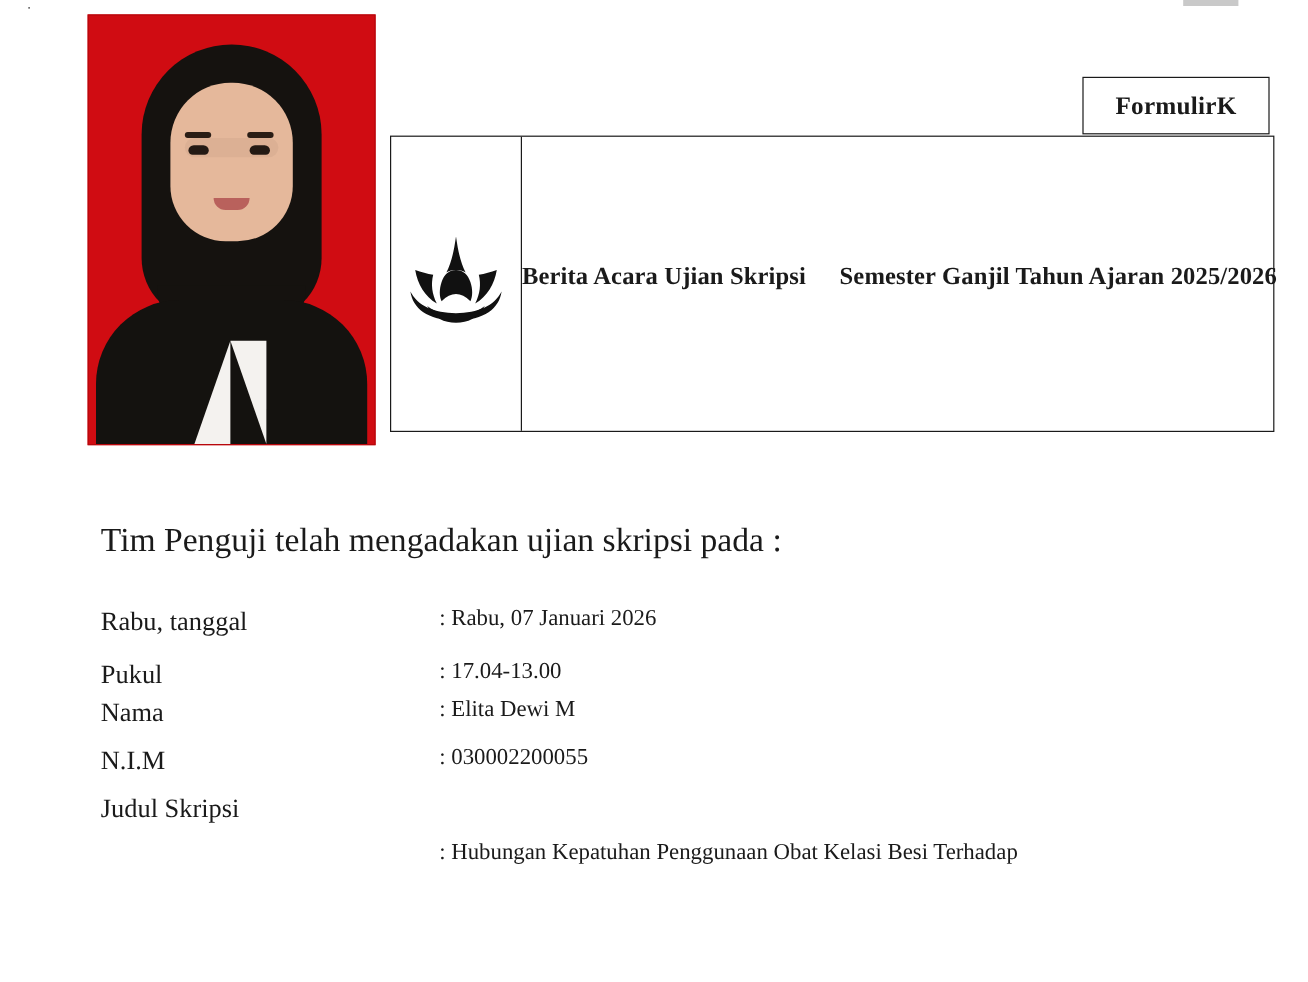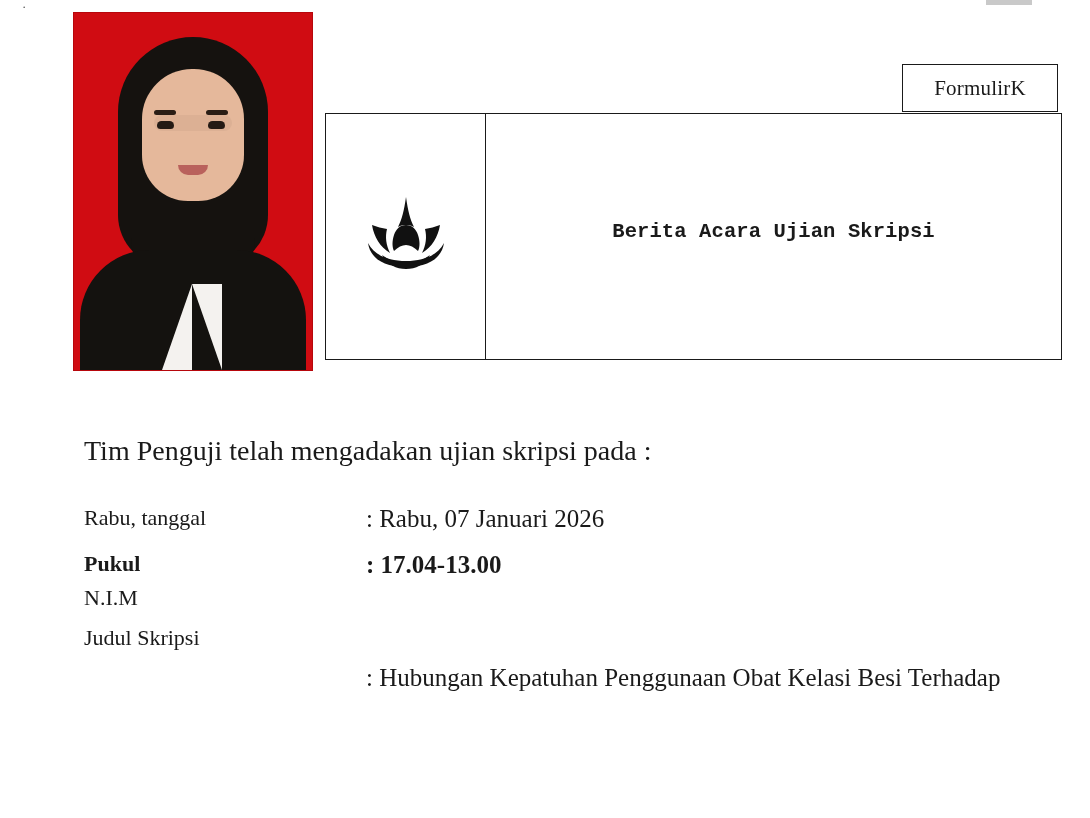--- a/index.html
+++ b/index.html
@@ -150,21 +150,21 @@
   .formulir-box {
     position: absolute;
     right: 32px;
     top: 64px;
     width: 154px;
     height: 46px;
     border: 1.6px solid #1a1a1a;
     display: flex;
     align-items: center;
     justify-content: center;
-    font-weight: normal;
+    font-weight: bold;
     font-size: 21px;
     letter-spacing: 0.2px;
   }
 
   
   .header-table {
     position: absolute;
     left: 325px;
     top: 113px;
     width: 735px;
@@ -180,21 +180,20 @@
     justify-content: center;
   }
   .header-text-cell {
     flex: 1;
     display: flex;
     flex-direction: row;
     align-items: center;
     justify-content: center;
     gap: 28px;
     padding-bottom: 10px;
-    font-family: Liberation Mono, monospace;
   }
   .header-line {
     font-weight: bold;
     font-size: 20.5px;
     letter-spacing: 0.1px;
     white-space: nowrap;
   }
 
   .trisakti-logo {
     position: relative;
@@ -221,24 +220,24 @@
     display: flex;
     align-items: flex-start;
     margin-bottom: 14px;
   }
   .field-label {
     width: 282px;
     font-size: 22px;
     flex: 0 0 282px;
   }
   .field-value {
-    font-size: 25px;
+    font-size: 19px;
     flex: 1;
   }
-  .field-row.tight { margin-bottom: 6px; font-weight: bold; }
+  .field-row.tight { margin-bottom: 6px; }
   .field-row.gap-after { margin-bottom: 18px; }
   .field-value .just {
     text-align: justify;
     width: 650px;
     display: block;
     margin-top: 39px;
   }
   .field-value .second-line {
     display: block;
     padding-left: 12px;
@@ -280,41 +279,47 @@
           <path d="M20 30 C22 42 28 52 38 58 C34 50 33 42 35 34 C30 33 25 32 20 30 Z"></path>
           <path d="M88 30 C86 42 80 52 70 58 C74 50 75 42 73 34 C78 33 83 32 88 30 Z"></path>
           <path d="M16 48 C18 62 30 72 54 72 C78 72 90 62 92 48 C86 60 72 66 54 66 C36 66 22 60 16 48 Z"></path>
           <path d="M30 60 C36 70 44 74 54 74 C64 74 72 70 78 60 C70 66 62 68 54 68 C46 68 38 66 30 60 Z"></path>
         </g>
       </svg>
     </div>
   </div>
   <div class="header-text-cell">
     <div class="header-line">Berita Acara Ujian Skripsi</div>
+    <div class="header-line">Semester Ganjil  Tahun Ajaran 2025/2026</div>
   </div>
 </div>
 
 <div class="intro">Tim Penguji telah mengadakan ujian skripsi pada :</div>
 
 <div class="fields">
 
   <div class="field-row gap-after">
     <div class="field-label">Rabu, tanggal</div>
     <div class="field-value">: Rabu, 07 Januari 2026</div>
   </div>
 
   <div class="field-row tight">
     <div class="field-label">Pukul</div>
     <div class="field-value">: 17.04-13.00</div>
   </div>
 
 
+  <div class="field-row">
+    <div class="field-label">Nama</div>
+    <div class="field-value">: Elita Dewi M</div>
+  </div>
 
   <div class="field-row">
     <div class="field-label">N.I.M</div>
+    <div class="field-value">: 030002200055</div>
   </div>
 
   <div class="field-row">
     <div class="field-label">Judul Skripsi</div>
     <div class="field-value">
       <span class="just">: Hubungan Kepatuhan Penggunaan Obat Kelasi Besi Terhadap</span>
     </div>
   </div>
 
 </div>

